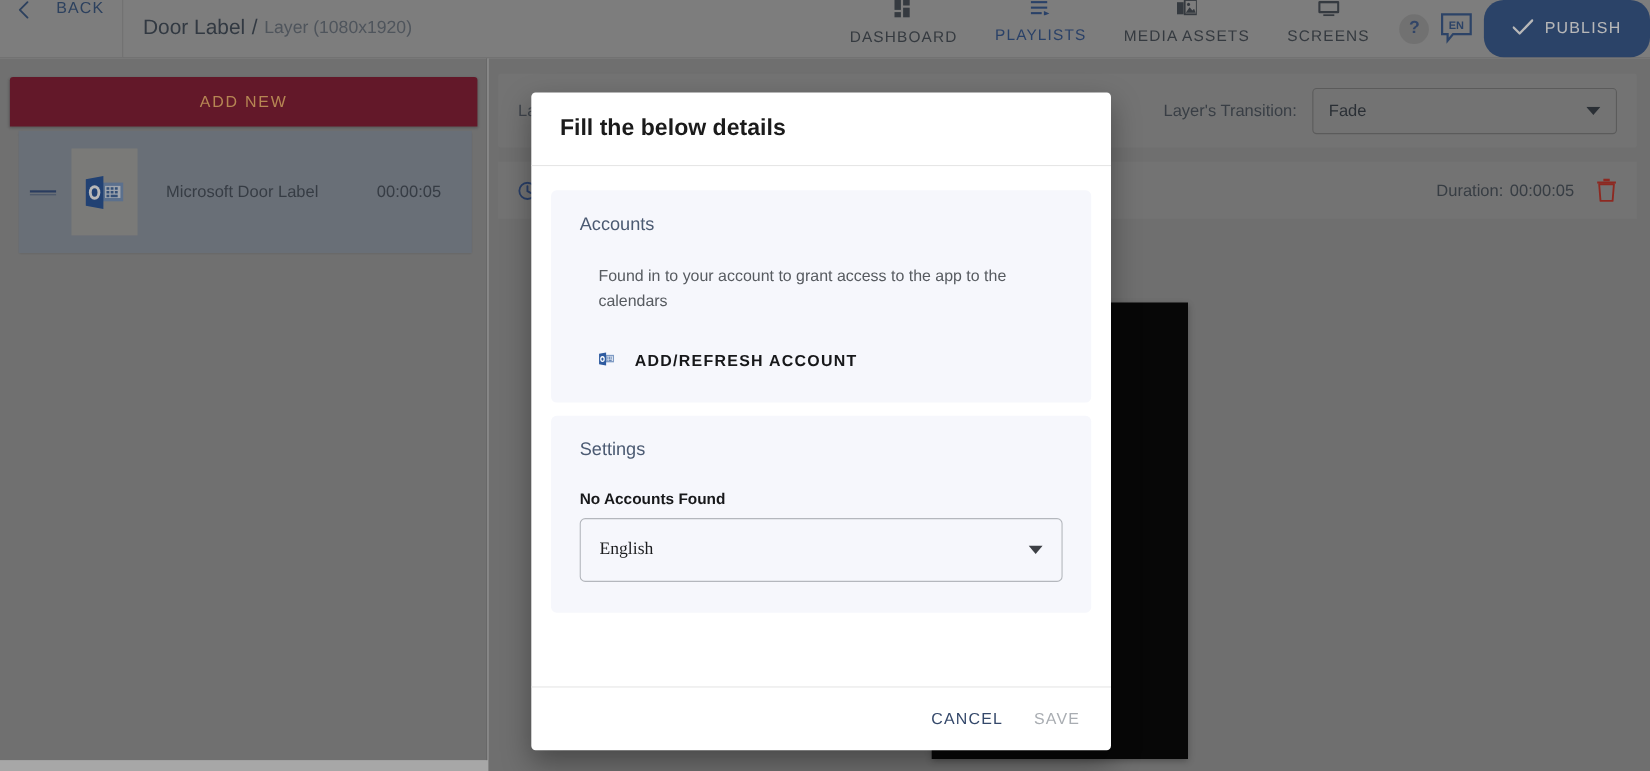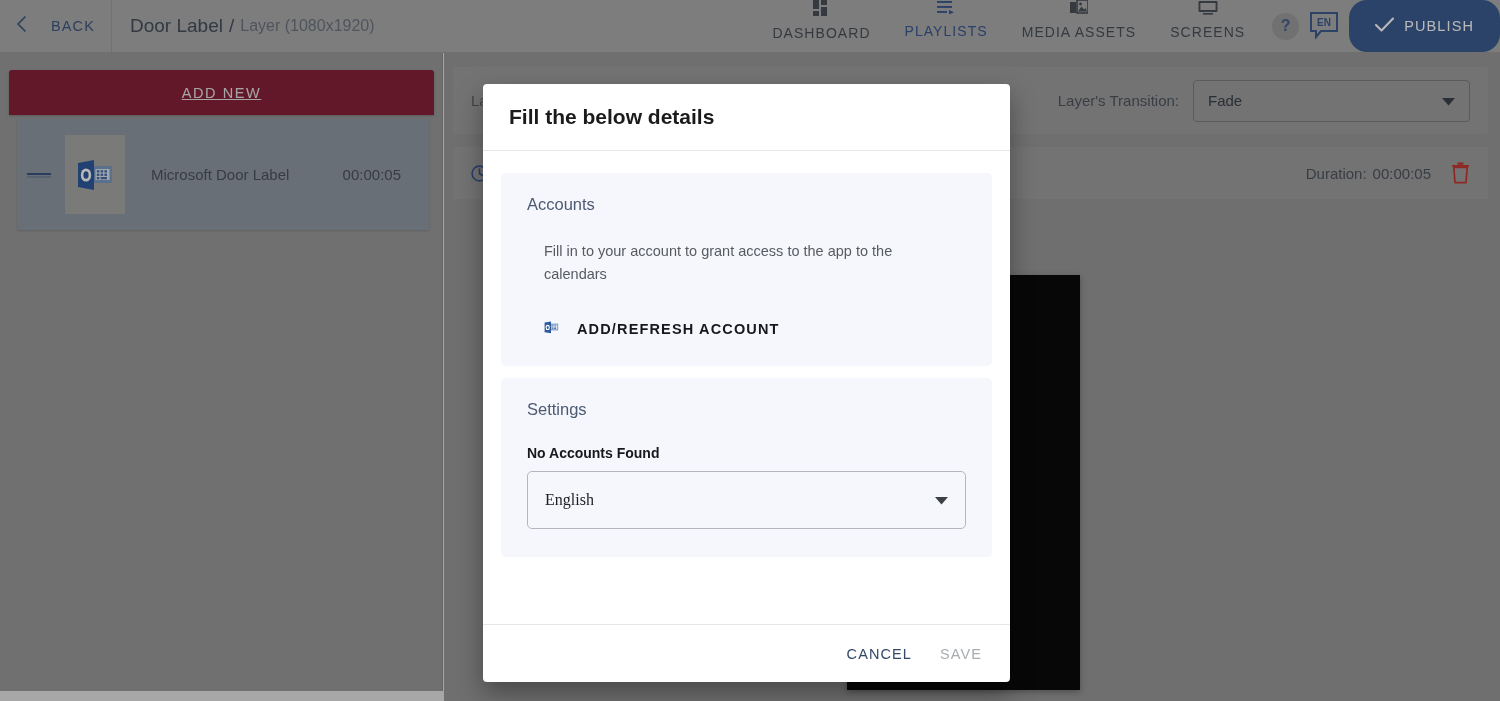--- a/index.html
+++ b/index.html
@@ -14,21 +14,21 @@
   #app { position: absolute; inset: 0; }
 
   
   .topbar {
     position: absolute; left: 0; top: 0; width: 1500px; height: 53px;
     background: #adadad;
     display: flex; align-items: stretch;
     border-bottom: 1px solid #9b9b9b;
   }
   .back-cell {
-    width: 112px; display: flex; align-items: center; justify-content: center;
+    width: 112px; display: flex; justify-content: center;
     gap: 24px; border-right: 1px solid #9e9e9e; cursor: pointer;
   }
   .back-chevron { display: block; }
   .back-text {
     color: #3e5a83; font-size: 14.5px; letter-spacing: 1.1px; font-weight: 400;
   }
   .title-cell {
     display: flex; align-items: center; padding-left: 18px; gap: 0;
     flex: 0 0 auto;
   }
@@ -57,26 +57,25 @@
     font-size: 14.5px; letter-spacing: 1.1px; border-radius: 18px;
   }
 
   
   .leftpanel {
     position: absolute; left: 0; top: 53px; width: 443px; height: 638px;
     background: #9c9c9c; border-right: 1px solid #8d8d8d;
   }
   .addnew {
     position: absolute; left: 9px; top: 17px; width: 425px; height: 45px;
-    background: #8a2239; color: #e5e5e5;
+    background: #8a2239; color: #fdba74;
     display: flex; align-items: center; justify-content: center;
     font-size: 14.5px; letter-spacing: 1.6px; cursor: pointer;
     border-radius: 3px 3px 0 0;
     box-shadow: 0 1px 3px rgba(0,0,0,.22);
-    text-decoration: underline;
   }
   .mediaitem {
     position: absolute; left: 17px; top: 66px; width: 412px; height: 111px;
     background: #929aa5; display: flex; align-items: center; cursor: pointer;
     box-shadow: 0 1px 2px rgba(0,0,0,.15);
   }
   .drag-handle { width: 48px; display: flex; align-items: center; justify-content: center; cursor: grab; }
   .thumb {
     width: 60px; height: 79px; background: #aaa9a7;
     display: flex; align-items: center; justify-content: center;
@@ -355,21 +354,21 @@
   <div class="modal">
 
     <div class="modal-head">
       <span class="modal-title">Fill the below details</span>
     </div>
 
     <div class="modal-body">
 
       <div class="card">
         <div class="card-title">Accounts</div>
-        <p class="card-desc">Fill in to your account to grant access to the app to the calendars</p>
+        <p class="card-desc">Found in to your account to grant access to the app to the calendars</p>
         <div class="oauth-row">
           <span>
             <svg width="15" height="13" viewBox="0 0 15 13">
               <rect x="6.6" y="2.6" width="7.6" height="6.8" fill="#7f9bc4"></rect>
               <rect x="7.6" y="3.8" width="5.6" height="4.4" fill="#e3eaf5"></rect>
               <g fill="#4a6fa5">
                   <rect x="8.1" y="4.3" width="1" height="0.9"></rect>
                   <rect x="9.6" y="4.3" width="1" height="0.9"></rect>
                   <rect x="11.1" y="4.3" width="1" height="0.9"></rect>
                   <rect x="8.1" y="5.7" width="1" height="0.9"></rect>

